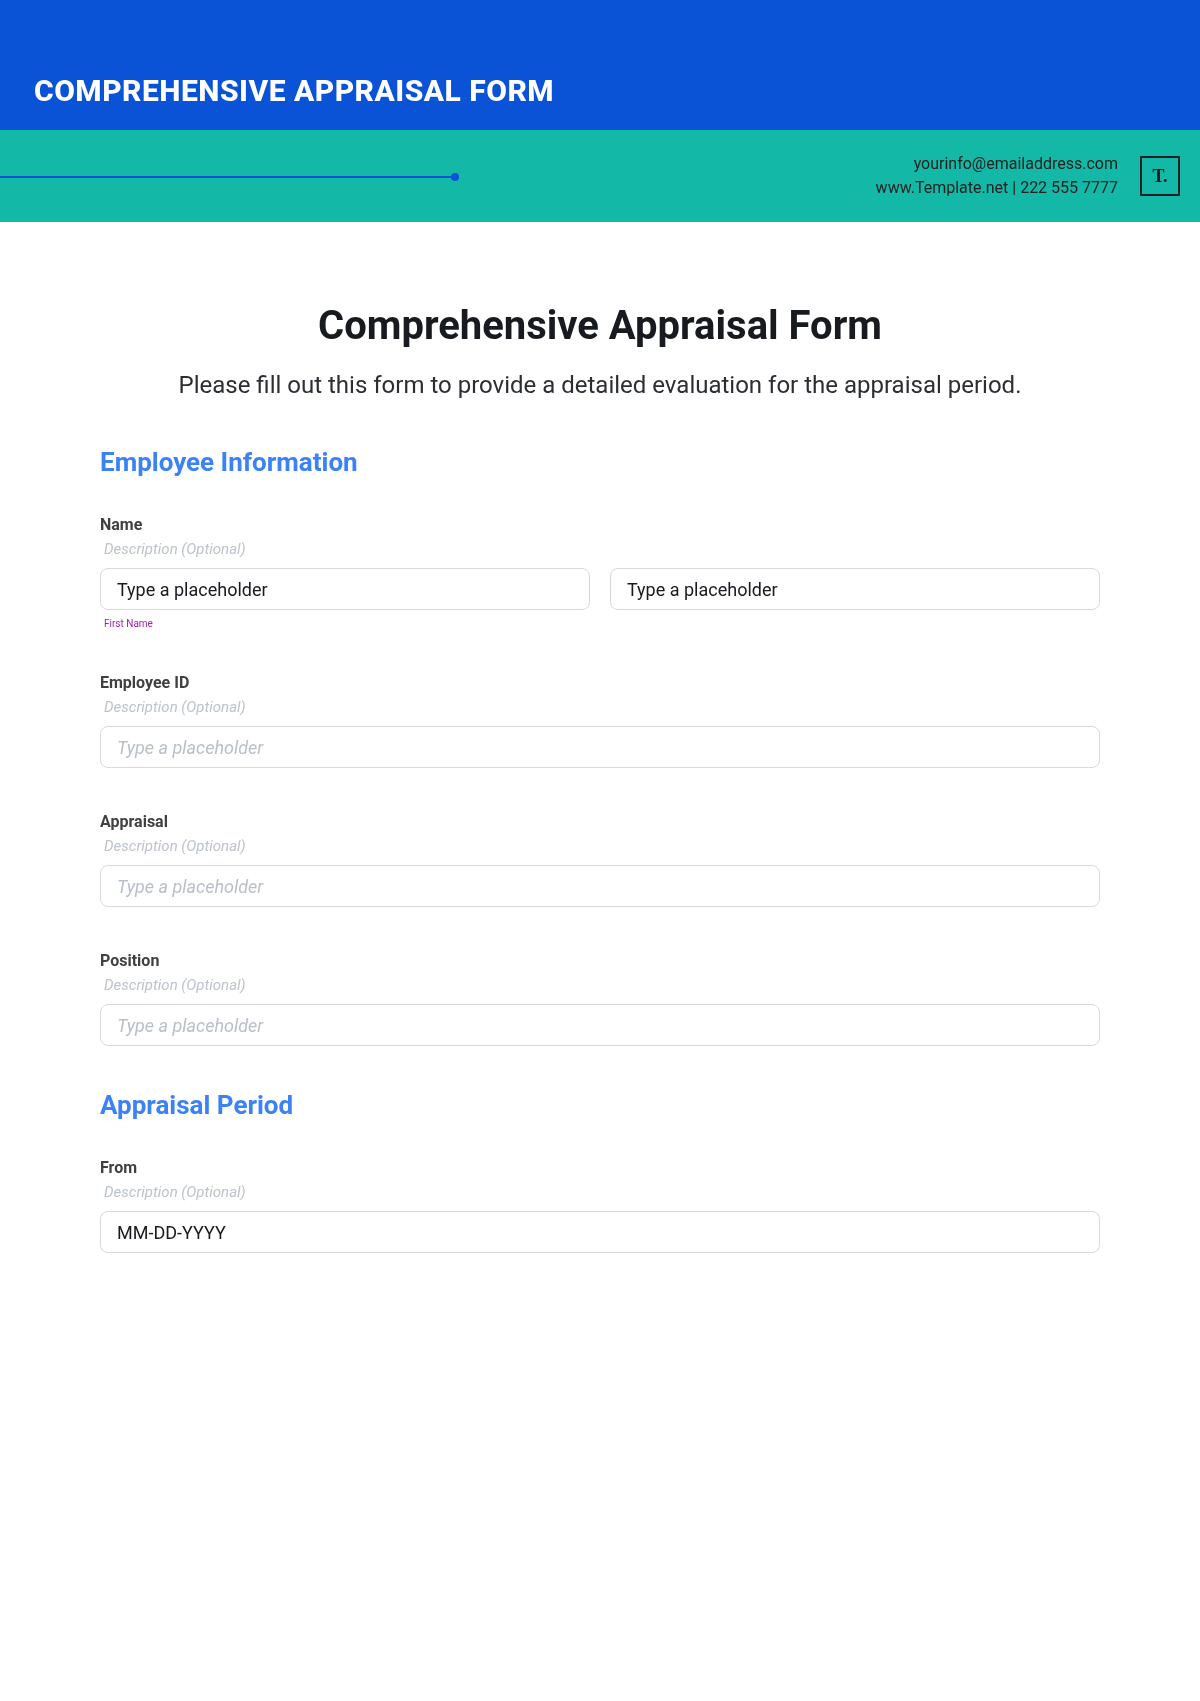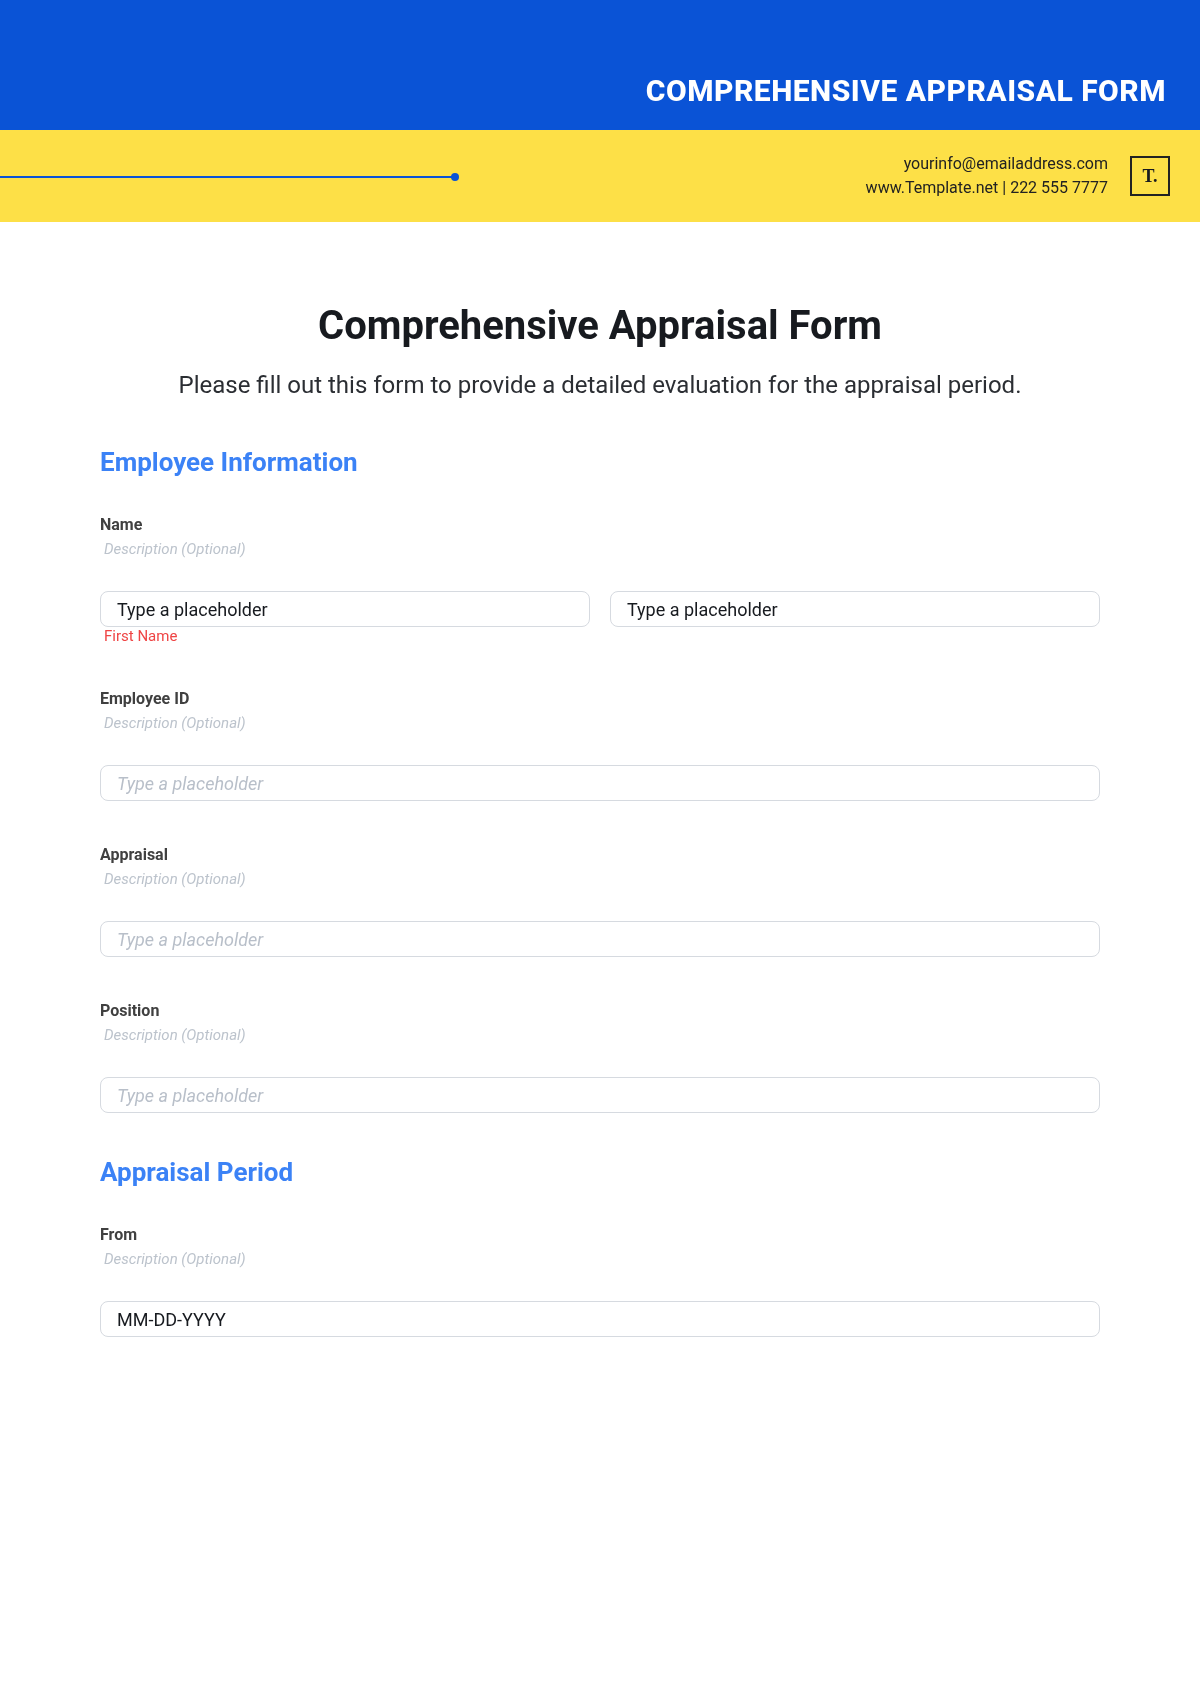--- a/index.html
+++ b/index.html
@@ -1,43 +1,43 @@
 <!DOCTYPE html>
 <html><head>
 <meta charset="utf-8">
 <style>
-  * { box-sizing: border-box; margin: 0; padding: 0; justify-content: flex-end; }
+  * { box-sizing: border-box; margin: 0; padding: 0; }
   body {
     font-family: -apple-system, BlinkMacSystemFont, "Segoe UI", Roboto, Helvetica, Arial, sans-serif;
     background: #fff;
     width: 1200px;
     color: #171a1f;
   }
   .banner {
     background: #0a53d6;
     height: 126px;
     display: flex;
     align-items: flex-end;
     padding: 0 34px 18px 34px;
   }
   .banner-title {
     color: #fff;
     font-size: 30px;
     font-weight: 800;
     letter-spacing: 0.5px;
   }
   .sub-band {
-    background: #fde047;
+    background: #14b8a6;
     height: 96px;
     border-top: 4px solid #0a53d6;
     position: relative;
     display: flex;
     align-items: center;
     justify-content: flex-end;
-    padding-right: 30px;
+    padding-right: 20px;
   }
   .sub-line {
     position: absolute;
     left: 0;
     top: 50%;
     width: 455px;
     height: 2px;
     background: #0a53d6;
   }
   .sub-line::after {
@@ -104,39 +104,39 @@
     margin-bottom: 10px;
     padding-left: 4px;
   }
   .row {
     display: flex;
     gap: 20px;
   }
   .col { flex: 1; }
   input[type="text"] {
     width: 100%;
-    height: 36px;
+    height: 42px;
     border: 1px solid #d6dae0;
     border-radius: 8px;
     padding: 0 16px;
     font-size: 18px;
     color: #171a1f;
     font-family: inherit;
-    margin-top: 23px;
   }
   input[type="text"]::placeholder {
     color: #b8bfc9;
     font-style: italic;
   }
   input.filled {
     color: #171a1f;
   }
   .sub-label {
-    font-size: 15px;
-    color: #ef4444;
+    font-size: 10px;
+    color: #a21caf;
+    margin-top: 8px;
     padding-left: 4px;
   }
 </style>
 </head>
 <body>
 
 <div class="banner">
   <div class="banner-title">COMPREHENSIVE APPRAISAL FORM</div>
 </div>
 

